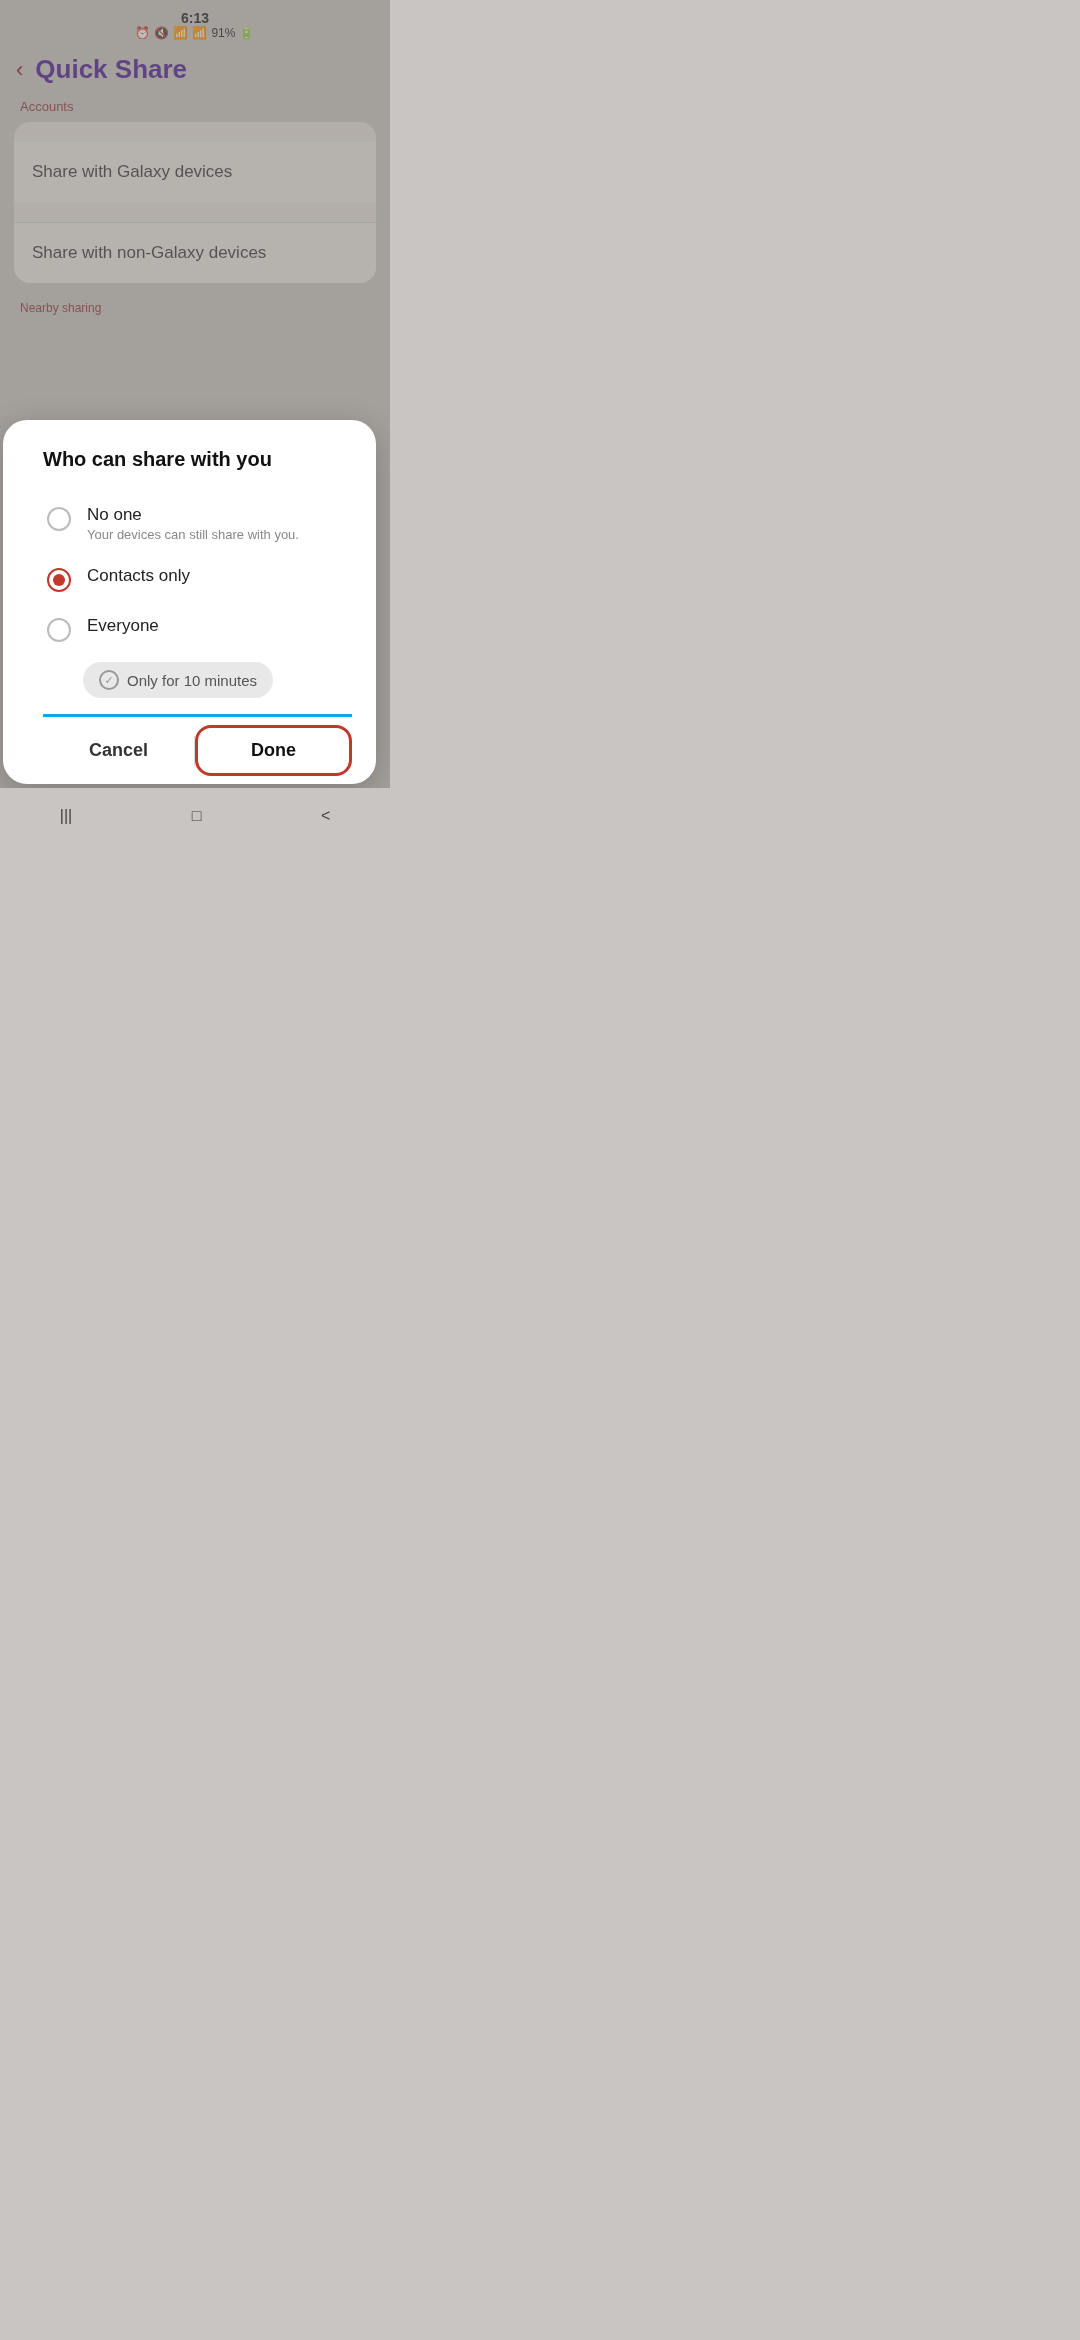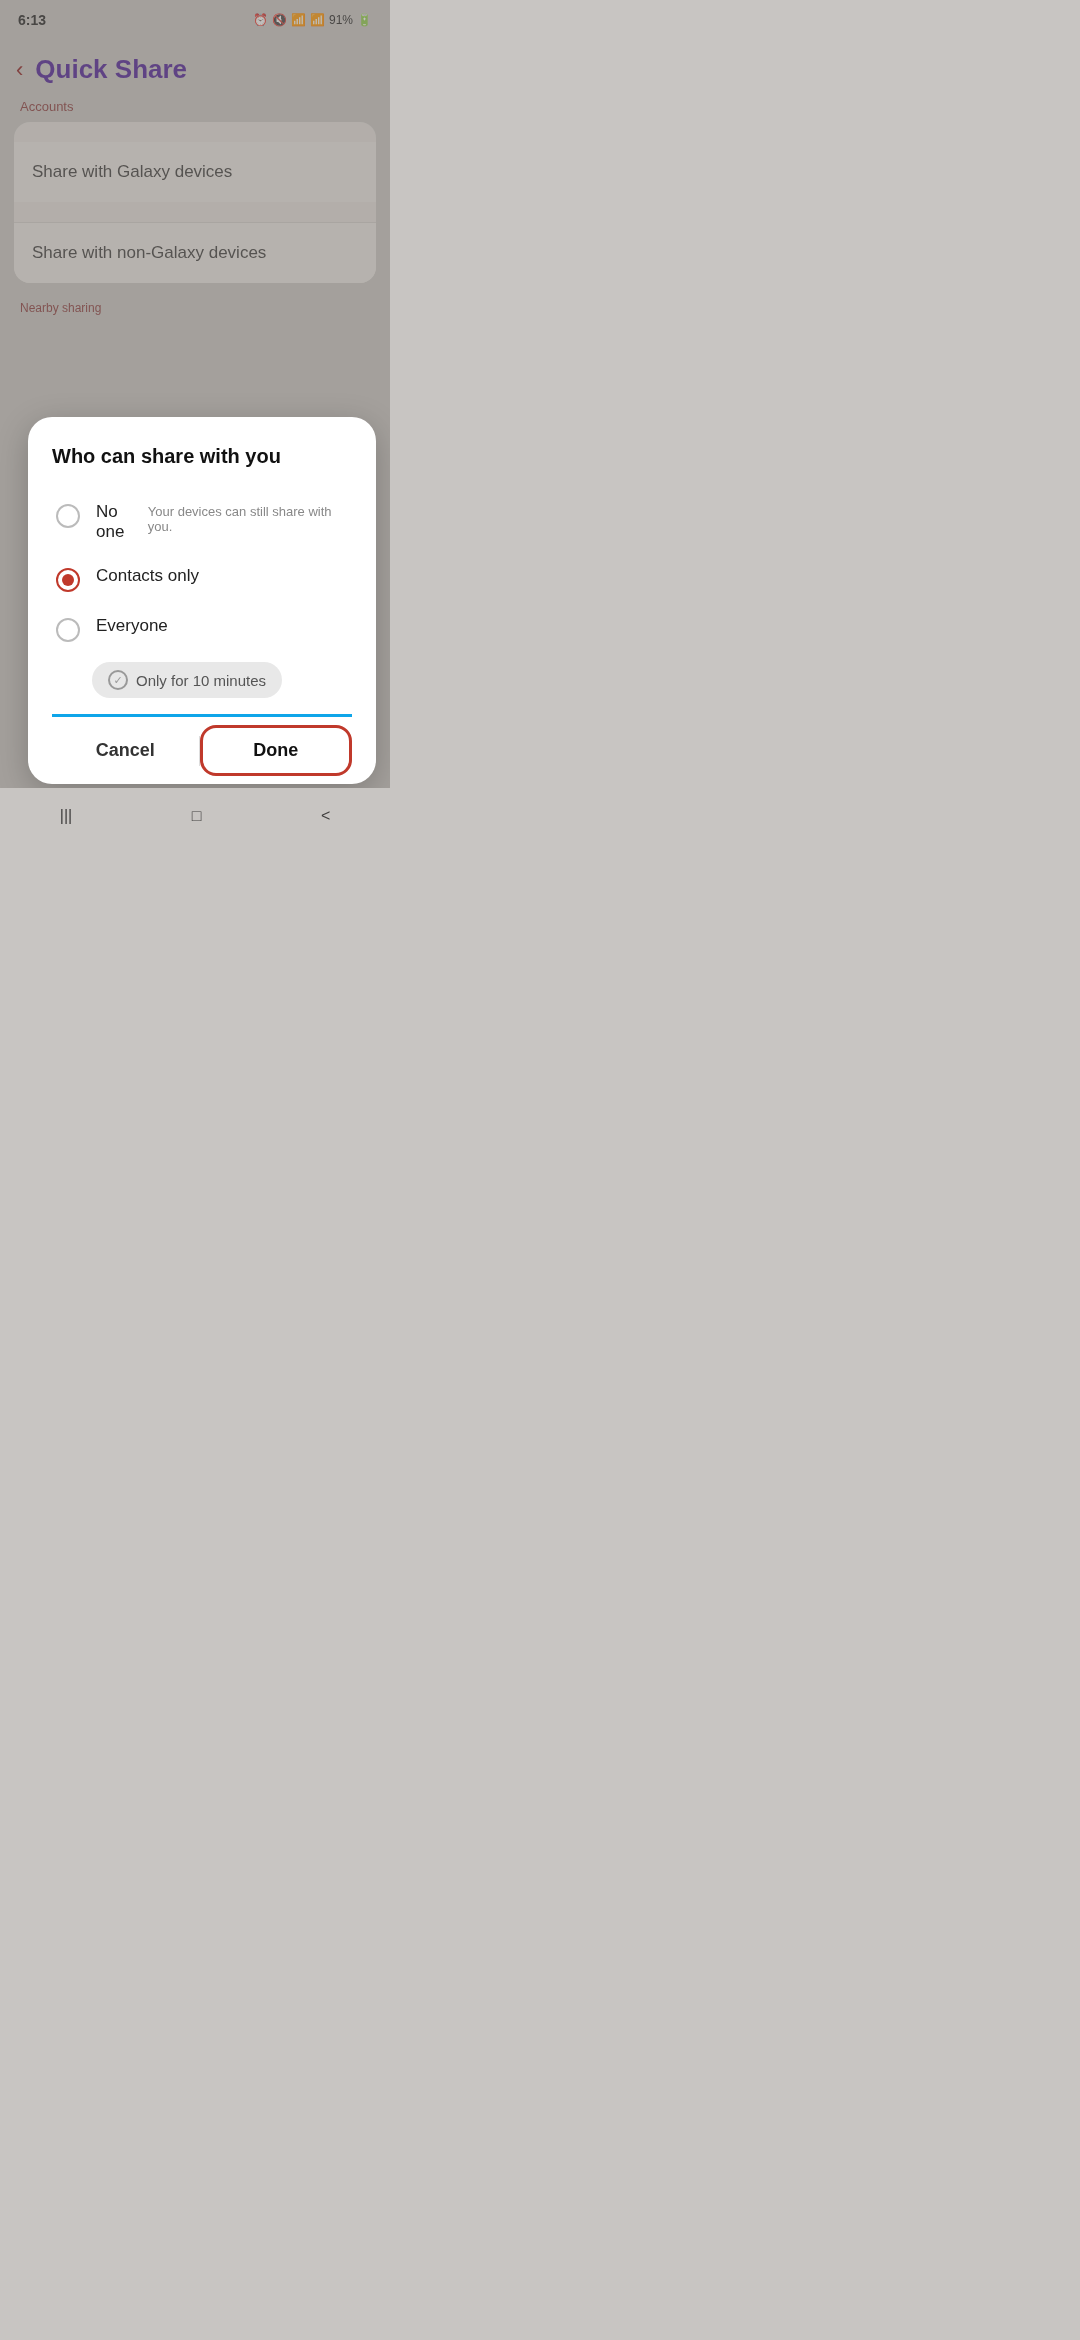--- a/index.html
+++ b/index.html
@@ -14,20 +14,21 @@
       overflow: hidden;
     }
 
     
     .status-bar {
       display: flex;
       justify-content: space-between;
       align-items: center;
       padding: 10px 18px 6px 18px;
       height: 36px;
+      flex-direction: column;
     }
     .status-time {
       font-size: 14px;
       font-weight: 600;
       color: #222;
     }
     .status-icons {
       display: flex;
       align-items: center;
       gap: 4px;
@@ -95,26 +96,26 @@
       position: absolute;
       top: 0; left: 0; right: 0; bottom: 0;
       background: rgba(120, 115, 110, 0.45);
       z-index: 5;
     }
 
     
     .dialog {
       position: absolute;
       bottom: 60px;
-      left: 28px;
+      left: 3px;
       right: 14px;
       background: #fff;
       border-radius: 24px;
       z-index: 10;
-      padding: 28px 24px 0 24px;
+      padding: 28px 24px 0 40px;
       box-shadow: 0 8px 32px rgba(0,0,0,0.22);
     }
 
     .dialog-title {
       font-size: 20px;
       font-weight: 700;
       color: #111;
       margin-bottom: 22px;
     }
 
@@ -152,21 +153,21 @@
     .radio-circle.selected::after {
       content: '';
       width: 12px;
       height: 12px;
       border-radius: 50%;
       background: #c0392b;
     }
 
     .radio-text {
       display: flex;
-      flex-direction: row;
+      flex-direction: column;
     }
     .radio-label {
       font-size: 17px;
       color: #222;
       font-weight: 400;
     }
     .radio-sublabel {
       font-size: 13px;
       color: #888;
       margin-top: 2px;

